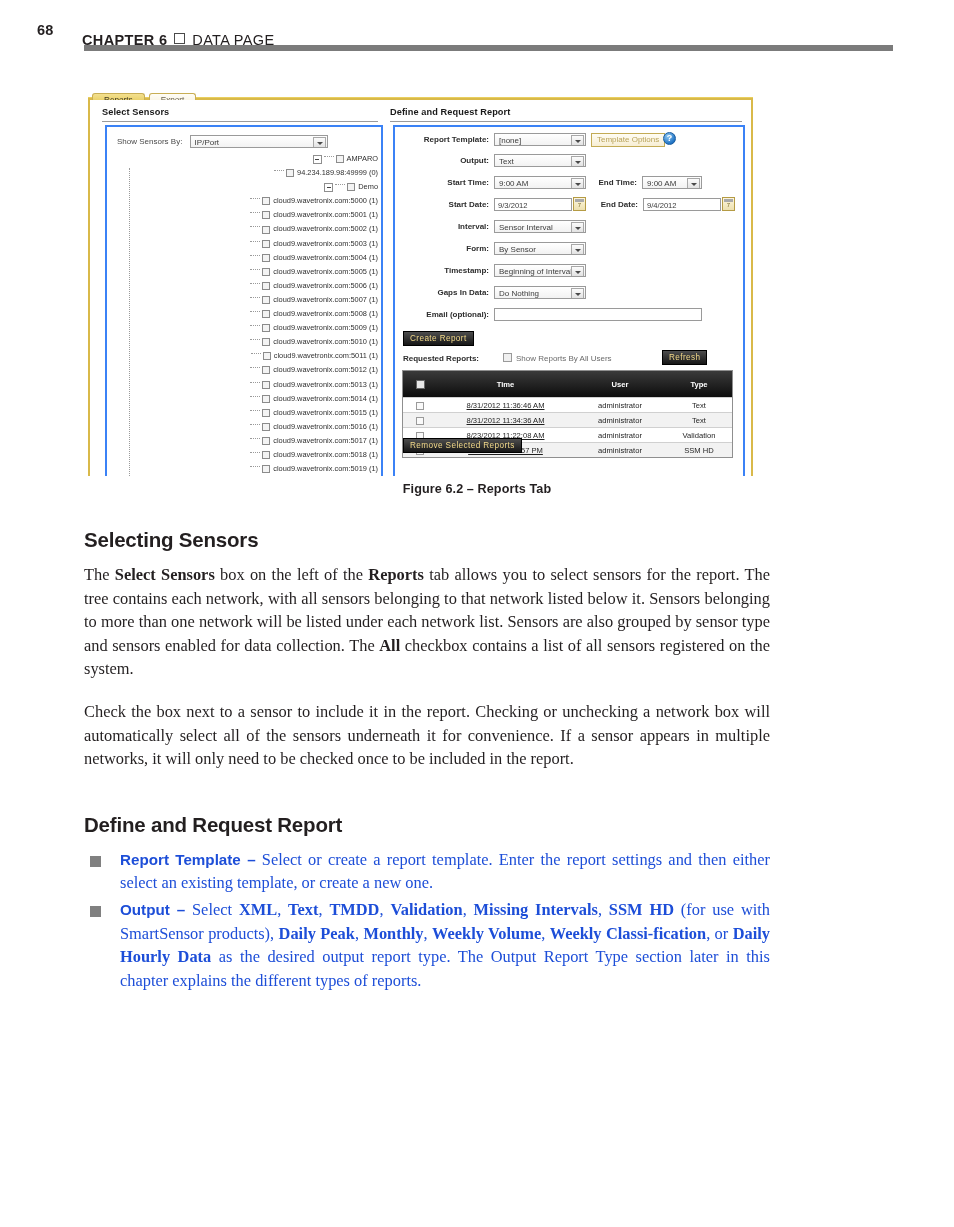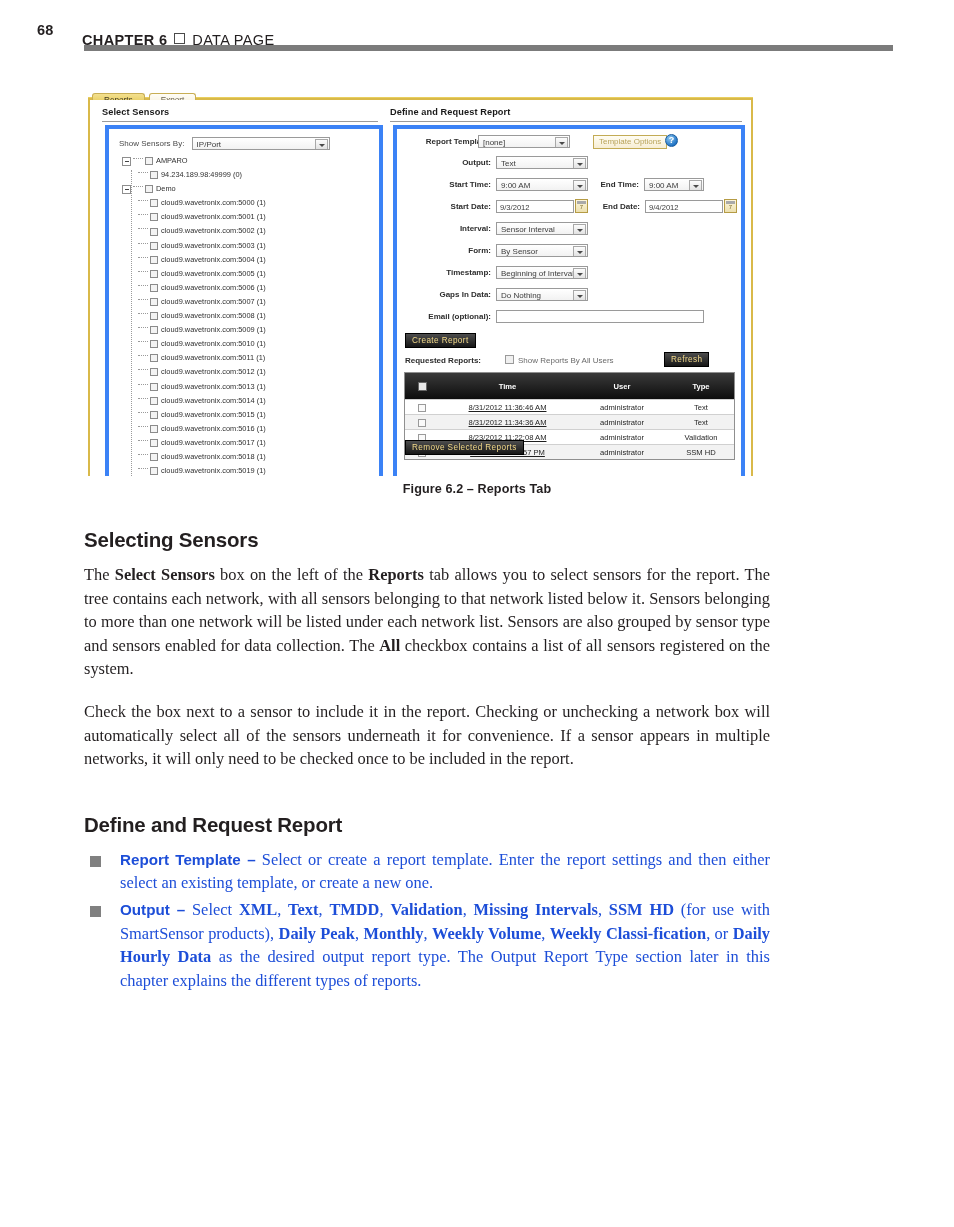--- a/index.html
+++ b/index.html
@@ -125,21 +125,21 @@
     letter-spacing: .1px;
   }
   .panel-title-rule {
     position: absolute;
     height: 1px;
     background: #9a9a9a;
   }
 
   .panel-box {
     position: absolute;
-    border: 4px solid #3b82f6;
+    border: 2px solid #3b82f6;
     background: #ffffff;
     box-sizing: border-box;
   }
 
   
   #left-title { left: 12px; top: 7px; }
   #left-title-rule { left: 12px; top: 21px; width: 276px; }
   #left-panel { left: 15px; top: 25px; width: 278px; height: 351px; border-bottom: none; }
 
   #showby-row {
@@ -187,20 +187,21 @@
     position: absolute;
     left: 9px; top: 27px;
     width: 262px;
   }
   .tnode {
     position: relative;
     height: 14.1px;
     white-space: nowrap;
     font-size: 7.4px;
     color: #2f2f2f;
+    text-align: right;
   }
   .tnode .twist {
     display: inline-block;
     width: 9px; height: 9px;
     border: 1px solid #8e8e8e;
     background: #fff;
     position: relative;
     vertical-align: middle;
     margin-right: 2px;
     box-sizing: border-box;
@@ -514,21 +515,21 @@
           <div class="tnode lvl1"><span class="dashlead"></span><span class="cb"></span><span>cloud9.wavetronix.com:5018 (1)</span></div>
           <div class="tnode lvl1"><span class="dashlead"></span><span class="cb"></span><span>cloud9.wavetronix.com:5019 (1)</span></div>
         </div>
     </div>
 
     <div class="panel-title" id="right-title">Define and Request Report</div>
     <div class="panel-title-rule" id="right-title-rule"></div>
     <div class="panel-box" id="right-panel">
 
       <div class="flabel" style="left:10px; top:8px; width:84px;">Report Template:</div>
-      <span class="mini-select" style="left:81px; top:6px; width:92px; position:absolute;">
+      <span class="mini-select" style="left:99px; top:6px; width:92px; position:absolute;">
         <span>[none]</span>
         <span class="arrowbtn"></span>
       </span>
       <div class="goldbtn" style="left:196px; top:6px;">Template Options</div>
       <div class="helpicon" style="left:268px; top:5px;">?</div>
 
       <div class="flabel" style="left:10px; top:29px; width:84px;">Output:</div>
       <span class="mini-select" style="left:99px; top:27px; width:92px; position:absolute;">
         <span>Text</span>
         <span class="arrowbtn"></span>

